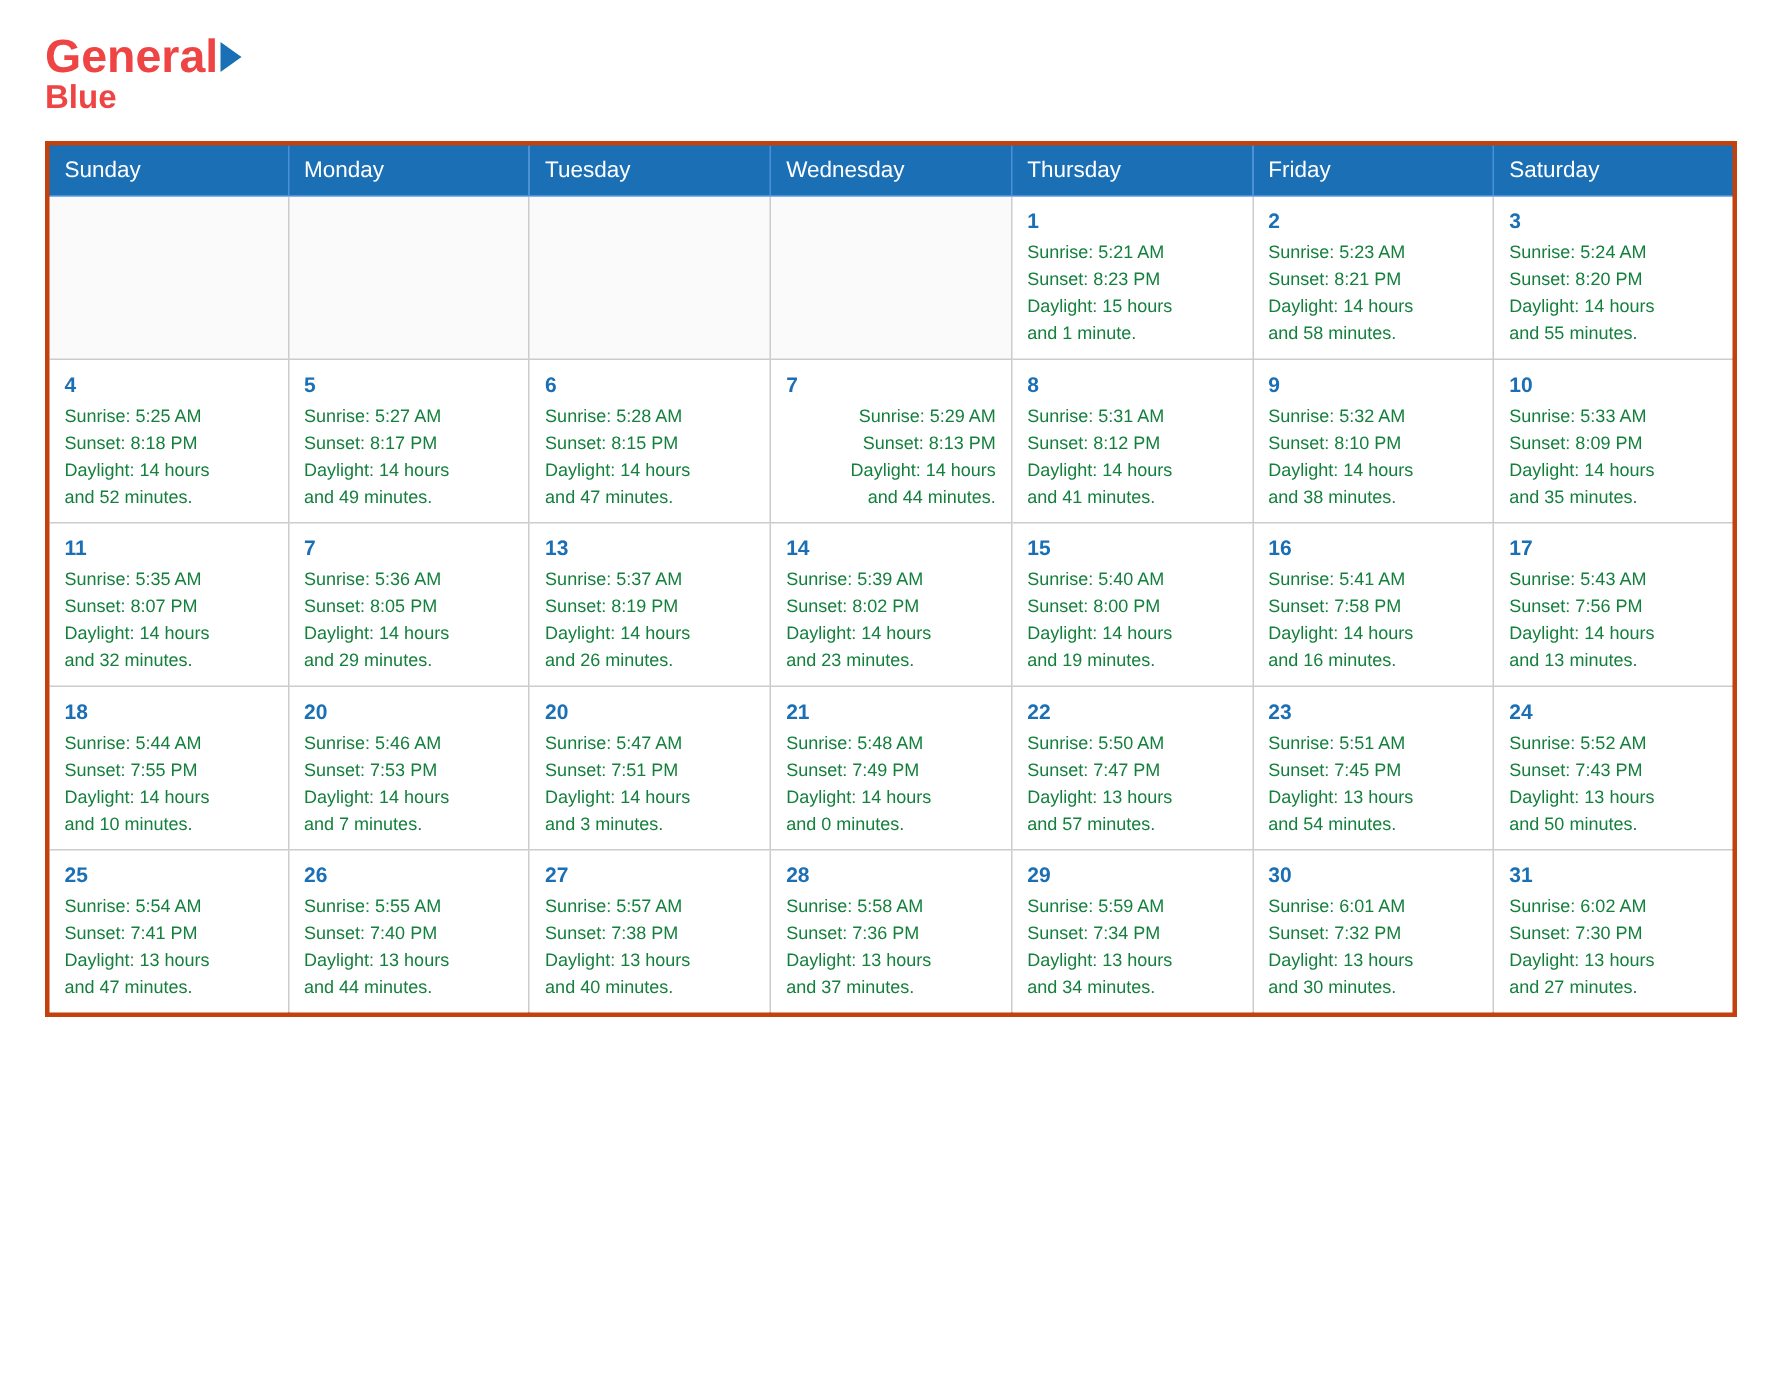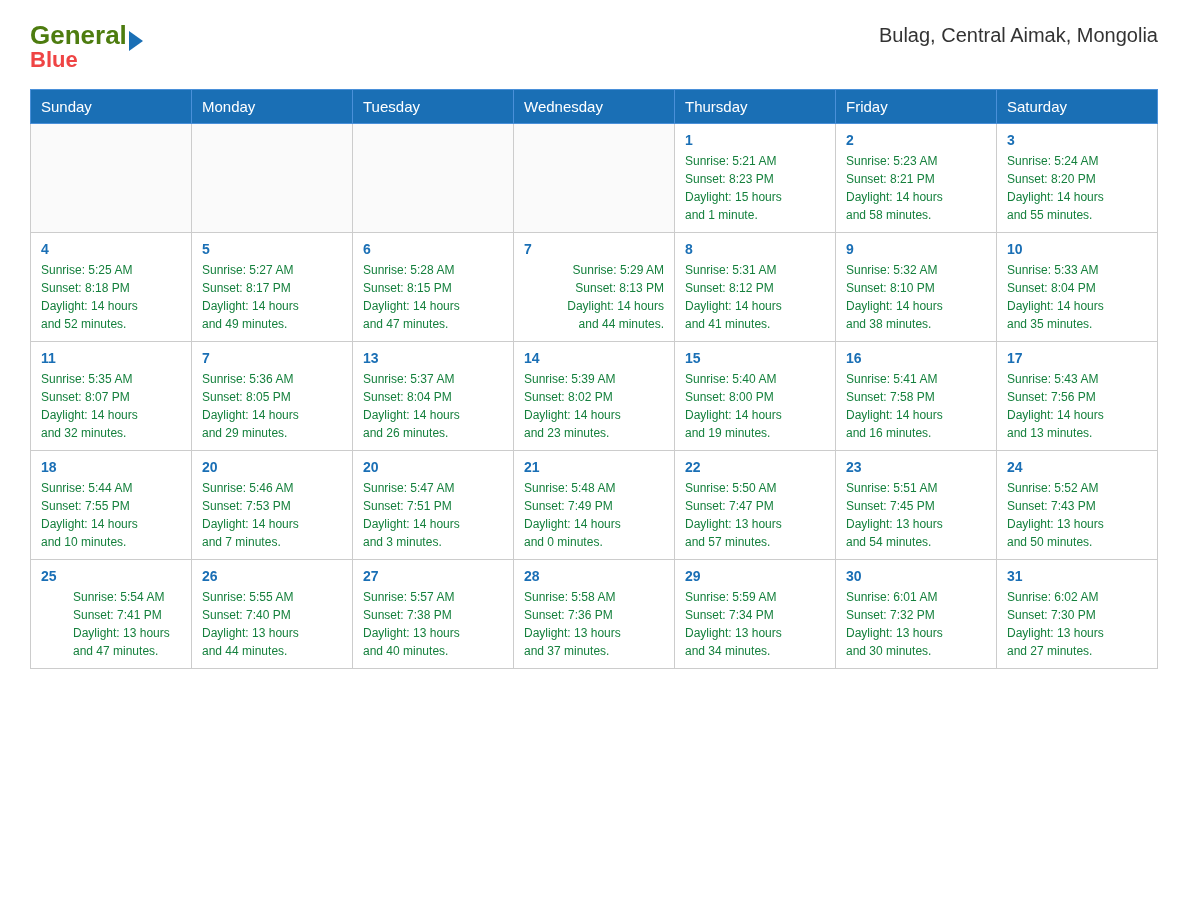--- a/index.html
+++ b/index.html
@@ -16,24 +16,24 @@
       align-items: flex-start;
       margin-bottom: 16px;
     }
     .logo-area {
       display: flex;
       flex-direction: column;
       align-items: flex-start;
     }
     .logo-text {
       display: flex;
-      align-items: flex-end;
-      font-size: 26px;
+      align-items: center;
+      font-size: 31px;
       font-weight: bold;
-      color: #4d7c0f;
+      color: #ef4444;
     }
     .logo-arrow {
       width: 0;
       height: 0;
       border-left: 14px solid #1a6fb5;
       border-top: 10px solid transparent;
       border-bottom: 10px solid transparent;
       margin-left: 2px;
       margin-right: 2px;
       display: inline-block;
@@ -54,21 +54,21 @@
       line-height: 1.1;
     }
     .location-title {
       font-size: 20px;
       color: #333;
       margin-top: 4px;
     }
     .calendar-table {
       width: 100%;
       border-collapse: collapse;
-      border: 1px solid #c2410c;
+      border: 3px solid #c2410c;
     }
     .calendar-table th {
       background-color: #1a6fb5;
       color: #fff;
       font-size: 15px;
       font-weight: normal;
       padding: 8px 10px;
       text-align: left;
       border: 1px solid #4a90d9;
     }
@@ -106,21 +106,20 @@
 
 <div class="header-area">
   <div class="logo-area">
     <div class="logo-text">
       <span>General</span>
       <span class="logo-arrow"></span>
     </div>
     <div class="logo-blue-line">Blue</div>
   </div>
   <div class="title-area">
-    <div class="location-title">Bulag, Central Aimak, Mongolia</div>
   </div>
 </div>
 
 <table class="calendar-table">
   <thead>
     <tr>
     <th>Sunday</th>
         <th>Monday</th>
         <th>Tuesday</th>
         <th>Wednesday</th>
@@ -196,21 +195,21 @@
         <td>
           <span class="day-number">9</span>
           <div class="day-info" style="white-space: pre-line;">Sunrise: 5:32 AM
 Sunset: 8:10 PM
 Daylight: 14 hours
 and 38 minutes.</div>
         </td>
         <td>
           <span class="day-number">10</span>
           <div class="day-info" style="white-space: pre-line;">Sunrise: 5:33 AM
-Sunset: 8:04 PM
+Sunset: 8:09 PM
 Daylight: 14 hours
 and 35 minutes.</div>
         </td>
       </tr>
       <tr>
         <td>
           <span class="day-number">11</span>
           <div class="day-info" style="white-space: pre-line;">Sunrise: 5:35 AM
 Sunset: 8:07 PM
 Daylight: 14 hours
@@ -219,21 +218,21 @@
         <td>
           <span class="day-number">7</span>
           <div class="day-info" style="white-space: pre-line;">Sunrise: 5:36 AM
 Sunset: 8:05 PM
 Daylight: 14 hours
 and 29 minutes.</div>
         </td>
         <td>
           <span class="day-number">13</span>
           <div class="day-info" style="white-space: pre-line;">Sunrise: 5:37 AM
-Sunset: 8:04 PM
+Sunset: 8:19 PM
 Daylight: 14 hours
 and 26 minutes.</div>
         </td>
         <td>
           <span class="day-number">14</span>
           <div class="day-info" style="white-space: pre-line;">Sunrise: 5:39 AM
 Sunset: 8:02 PM
 Daylight: 14 hours
 and 23 minutes.</div>
         </td>
@@ -306,21 +305,21 @@
           <span class="day-number">24</span>
           <div class="day-info" style="white-space: pre-line;">Sunrise: 5:52 AM
 Sunset: 7:43 PM
 Daylight: 13 hours
 and 50 minutes.</div>
         </td>
       </tr>
       <tr>
         <td>
           <span class="day-number">25</span>
-          <div class="day-info" style="white-space: pre-line; margin-left: 32px;">Sunrise: 5:54 AM
+          <div class="day-info" style="white-space: pre-line;">Sunrise: 5:54 AM
 Sunset: 7:41 PM
 Daylight: 13 hours
 and 47 minutes.</div>
         </td>
         <td>
           <span class="day-number">26</span>
           <div class="day-info" style="white-space: pre-line;">Sunrise: 5:55 AM
 Sunset: 7:40 PM
 Daylight: 13 hours
 and 44 minutes.</div>

